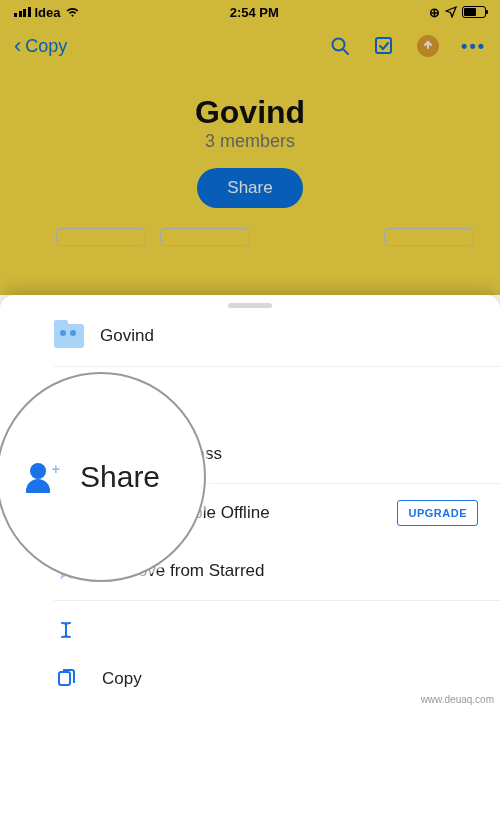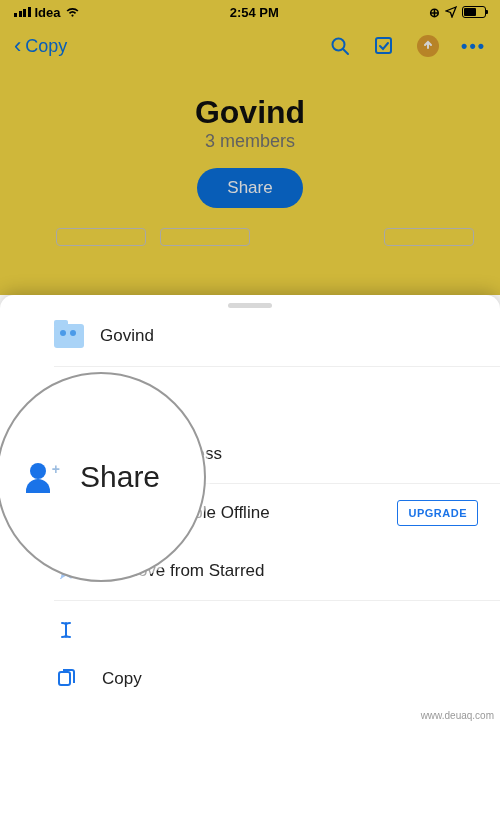--- a/index.html
+++ b/index.html
@@ -50,21 +50,21 @@
     .row-text { font-size: 17px; color:#222; flex:1; padding-left: 48px; }
     .upgrade { border: 1.5px solid #1a73e8; color:#1a73e8; font-size:11px; font-weight:600; letter-spacing:0.5px; padding: 6px 10px; border-radius:3px; }
 
     .zoom { position:absolute; top: 372px; left: -4px; width: 210px; height: 210px; border: 2px solid #999; border-radius: 50%; background:#fff; display:flex; align-items:center; padding-left: 28px; gap: 22px; z-index: 10; box-shadow: 0 0 0 4px rgba(255,255,255,0.6); }
     .zoom-text { font-size: 30px; color:#222; }
     .zoom-ico { width: 32px; height:32px; position:relative; }
     .zoom-person { width:16px; height:16px; background:#1a73e8; border-radius:50%; position:absolute; top:2px; left:4px; }
     .zoom-body { width:24px; height:14px; background:#1a73e8; border-radius:12px 12px 0 0; position:absolute; bottom:0; left:0; }
     .zoom-plus { position:absolute; top:0; right:-2px; color:#9bbce0; font-size:14px; font-weight:700; }
 
-    .watermark { position:absolute; right:6px; bottom:104px; font-size:10px; color:#999; transform: rotate(0deg); }
+    .watermark { position:absolute; right:6px; bottom:120px; font-size:10px; color:#999; transform: rotate(0deg); }
     svg { display:block; }
   </style>
 </head>
 <body>
 
 <div class="underlay">
   <div class="status-bar">
     <div class="status-left">
       <div class="signal">
           <span></span>

